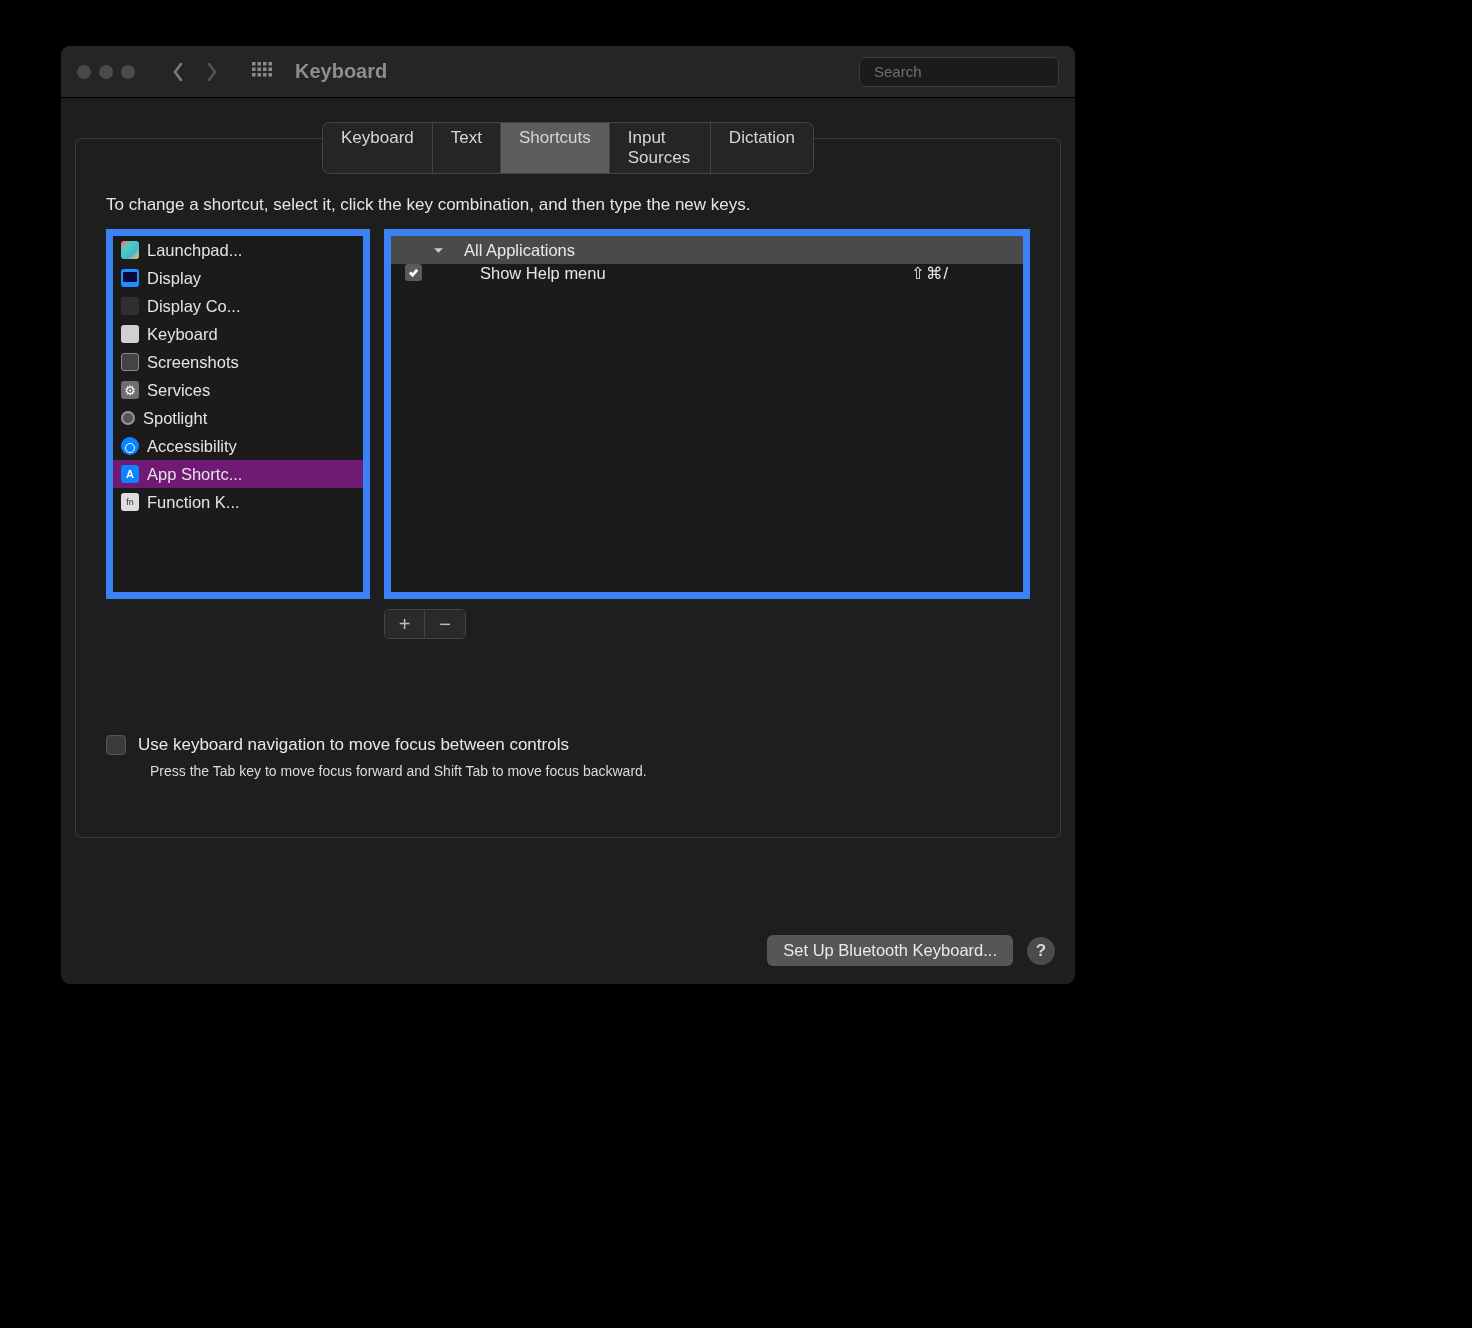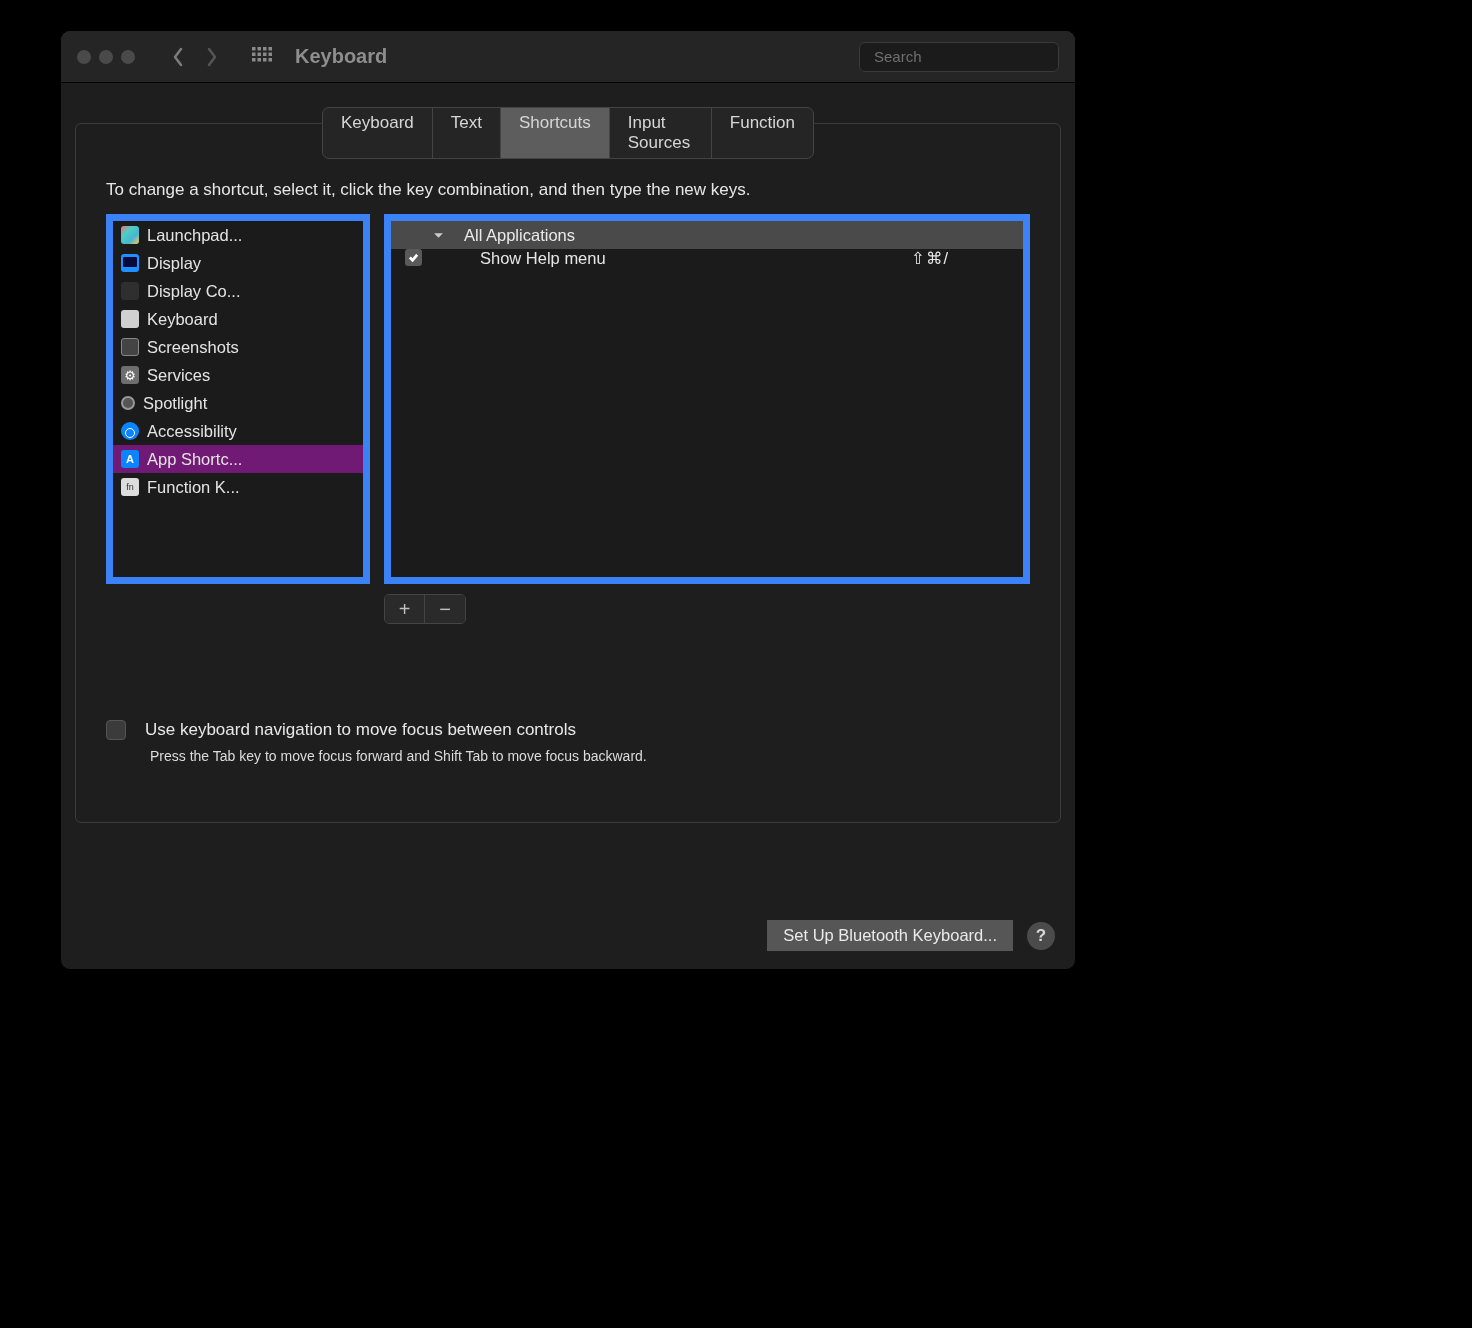--- a/index.html
+++ b/index.html
@@ -1,19 +1,19 @@
 <!DOCTYPE html>
 <html><head>
 <meta charset="utf-8">
 <style>
   * { box-sizing: border-box; margin: 0; padding: 0; }
   html, body { width: 1472px; height: 1328px; background: #000; font-family: -apple-system, "Helvetica Neue", Arial, sans-serif; color: #e8e8e8; }
   .window {
     position: absolute;
-    left: 60px; top: 30px;
+    left: 60px; top: 45px;
     width: 1016px; height: 940px;
     background: #1e1e1e;
     border: 1px solid #000;
     border-radius: 10px;
     box-shadow: 0 20px 60px rgba(0,0,0,0.8);
     overflow: hidden;
     display: flex; flex-direction: column;
   }
   .titlebar {
     height: 52px;
@@ -111,27 +111,27 @@
     display:flex;align-items:center;justify-content:center;
     margin-right: 58px;
   }
   .tree-row .chk svg{width:11px;height:11px;stroke:#fff;stroke-width:3;fill:none;}
   .keycombo { margin-left:auto; margin-right:60px; letter-spacing:1px; }
   
   .addremove { display:flex; margin-top:10px; margin-left:278px; border:1px solid #444; border-radius:5px; overflow:hidden; width:fit-content;}
   .addremove button { width:40px; height:28px; background:#2a2a2a; border:none; color:#bfbfbf; font-size:20px; line-height:1; cursor:default;}
   .addremove button:first-child{border-right:1px solid #444;}
 
-  .nav-check-row { display:flex; align-items:center; gap:19px; margin-top:96px; font-size:17px;}
+  .nav-check-row { display:flex; align-items:center; gap:12px; margin-top:96px; font-size:17px;}
   .nav-check { width:20px;height:20px;border-radius:4px;background:#3b3b3b;border:1px solid #555;}
   .nav-desc { margin-top:8px; margin-left:44px; font-size:14px; color:#dcdcdc;}
 
   .footer { position:absolute; right:20px; bottom:18px; display:flex; align-items:center; gap:14px;}
   .btn {
-    background:#565656; color:#eaeaea; border:none; border-radius:0;
+    background:#565656; color:#eaeaea; border:none; border-radius:6px;
     padding:6px 16px; font-size:16.5px;
   }
   .help { width:28px;height:28px;border-radius:50%;background:#4b4b4b;color:#d8d8d8;display:flex;align-items:center;justify-content:center;font-size:17px;font-weight:600;}
 </style>
 </head>
 <body>
 
 <div class="window">
   <div class="titlebar">
     <div class="traffic">
@@ -178,21 +178,21 @@
     </div>
   </div>
 
   <div class="body">
     <div class="groupbox">
       <div class="tabs" id="tabs">
           <div class="tab">Keyboard</div>
           <div class="tab">Text</div>
           <div class="tab active">Shortcuts</div>
           <div class="tab">Input Sources</div>
-          <div class="tab">Function</div>
+          <div class="tab">Dictation</div>
         </div>
 
       <div class="instr">To change a shortcut, select it, click the key combination, and then type the new keys.</div>
 
       <div class="panes">
         <div class="pane left" id="categories">
             <div class="cat-row">
               <div class="cat-icon ic-launchpad"></div>
               <span>Launchpad...</span>
             </div>

